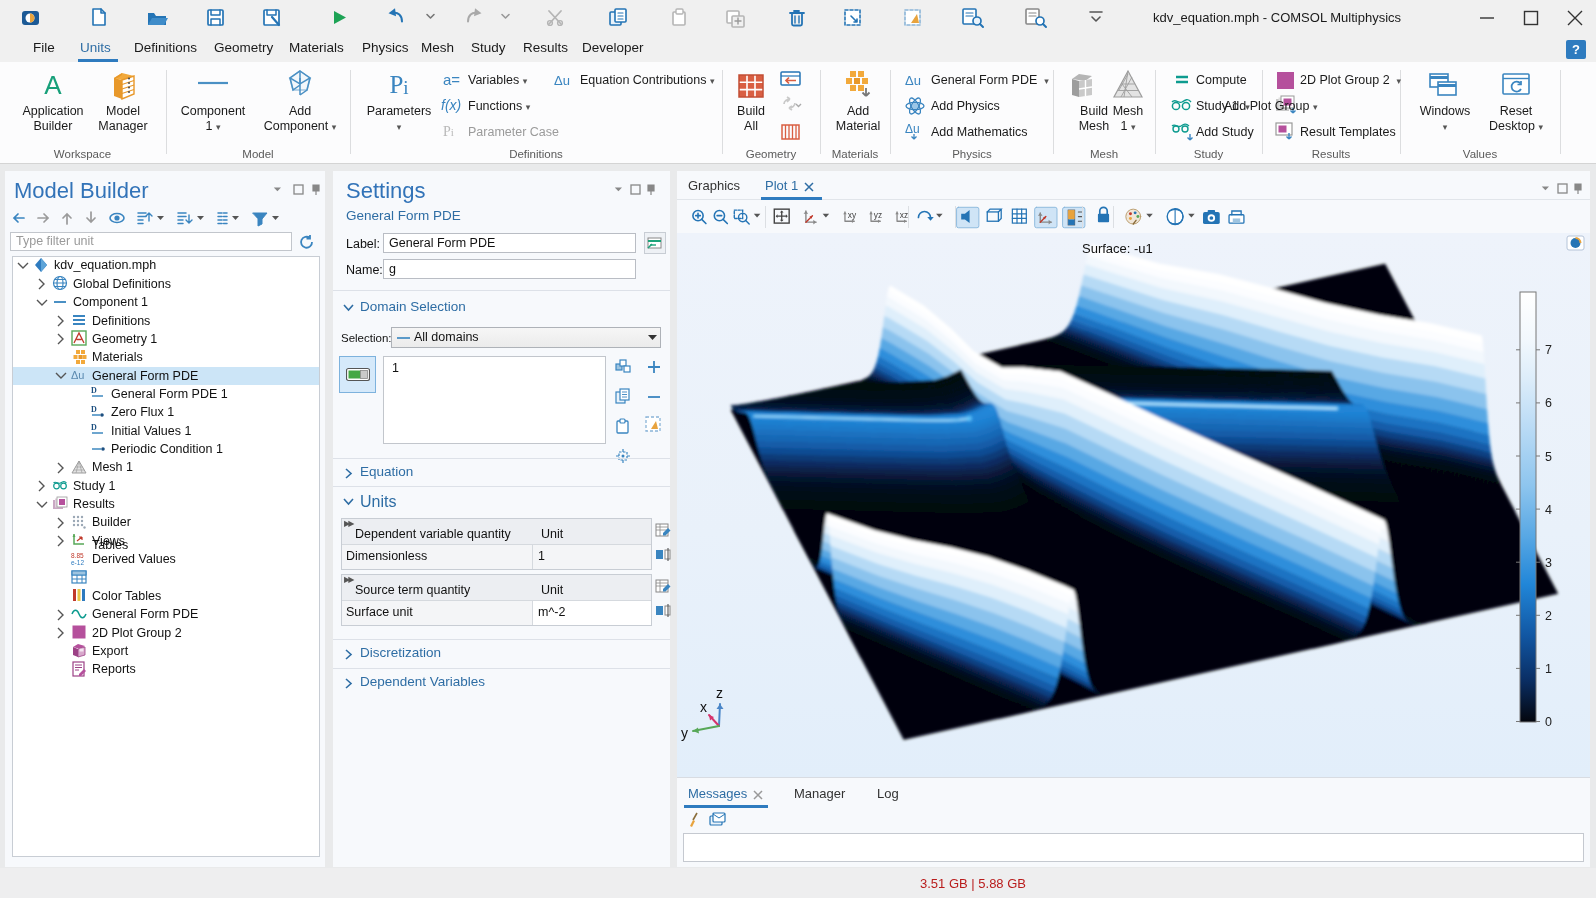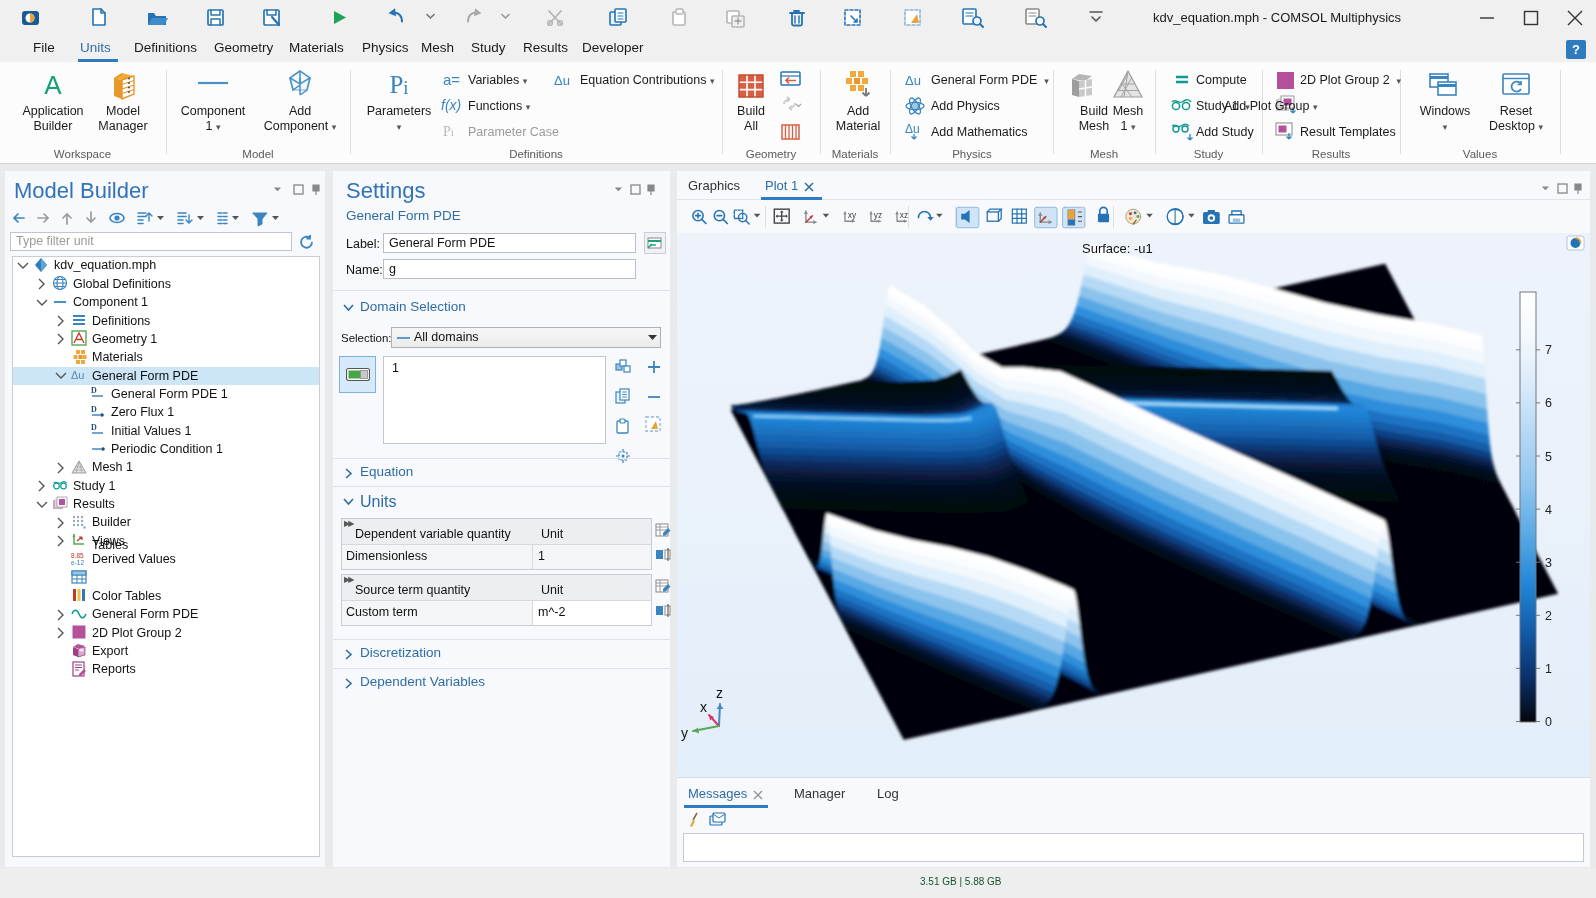--- a/index.html
+++ b/index.html
@@ -776,21 +776,21 @@
       <rect x="1" y="2" width="7" height="9" fill="#3a85c0"></rect>
       <rect x="10" y="2" width="5" height="9" fill="#fff" stroke="#888" stroke-width="1"></rect>
       <path d="M13 0v13" stroke="#555" stroke-width="1.1"></path>
     </svg>
   </div>
 <div class="abs" style="left:341px;top:574px;width:311px;height:52px;border:1px solid #c8cdd4;background:#fff"></div>
 <div class="abs" style="left:342px;top:575px;width:309px;height:26px;background:#eceef2;border-bottom:1px solid #d5d9de"></div>
 <div class="abs" style="left:344px;top:575px;font-size:8px;color:#555;letter-spacing:-2px">▶▶</div>
 <div class="abs" style="left:355px;top:583px;font-size:12.5px;color:#111">Source term quantity</div>
 <div class="abs" style="left:541px;top:583px;font-size:12.5px;color:#111">Unit</div>
-<div class="abs" style="left:342px;top:601px;width:190px;height:24px;background:#f4f5f7;font-size:12.5px;color:#111;padding:4px 4px">Custom term</div>
+<div class="abs" style="left:342px;top:601px;width:190px;height:24px;background:#f4f5f7;font-size:12.5px;color:#111;padding:4px 4px">Surface unit</div>
 <div class="abs" style="left:532px;top:601px;width:119px;height:24px;background:#fff;border-left:1px solid #d5d9de;font-size:12.5px;color:#111;padding:4px 5px">m^-2</div>
 <div class="icon" style="left:655px;top:578px">
     <svg width="18" height="18" viewBox="0 0 18 18" style="">
       <rect x="1" y="2" width="12" height="12" fill="#fff" stroke="#888" stroke-width="1"></rect>
       <path d="M1 5h12M1 8h12M5 2v12" stroke="#888" stroke-width="0.8"></path>
       <path d="M9 14l5-5 2.5 2.5-5 5H9z" fill="#3a85c0" transform="translate(-1,-3)"></path>
     </svg>
   </div>
 <div class="icon" style="left:655px;top:604px">
     <svg width="18" height="14" viewBox="0 0 18 14" style="">
@@ -1288,12 +1288,12 @@
   </div>
 <div class="icon" style="left:709px;top:812px">
     <svg width="18" height="16" viewBox="0 0 18 16" style="">
       <rect x="1" y="4" width="12" height="9" rx="1" fill="#eaf3fb" stroke="#2474b5" stroke-width="1.2"></rect>
       <rect x="4" y="1" width="12" height="9" rx="1" fill="#fff" stroke="#2474b5" stroke-width="1.2"></rect>
       <path d="M4 2l6 4 6-4" stroke="#2474b5" stroke-width="1" fill="none"></path>
     </svg>
   </div>
 <div class="abs" style="left:683px;top:833px;width:901px;height:29px;background:#fff;border:1px solid #c5c9d0"></div>
 <div class="abs" style="left:0;top:868px;width:1596px;height:30px;background:#eeeeef"></div>
-<div class="abs" style="left:920px;top:876px;font-size:10px;color:#14532d">3.51 GB | 5.88 GB</div>
+<div class="abs" style="left:920px;top:876px;font-size:13px;color:#b91c1c">3.51 GB | 5.88 GB</div>
 </body></html>

